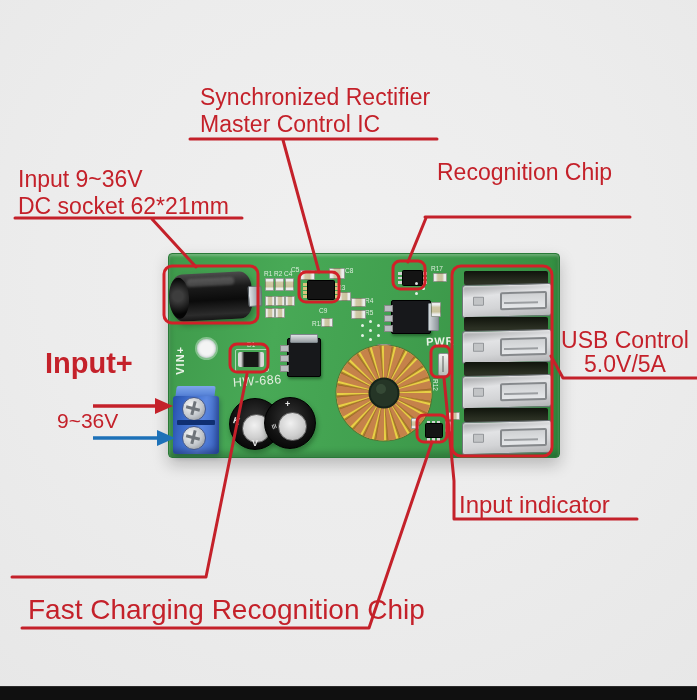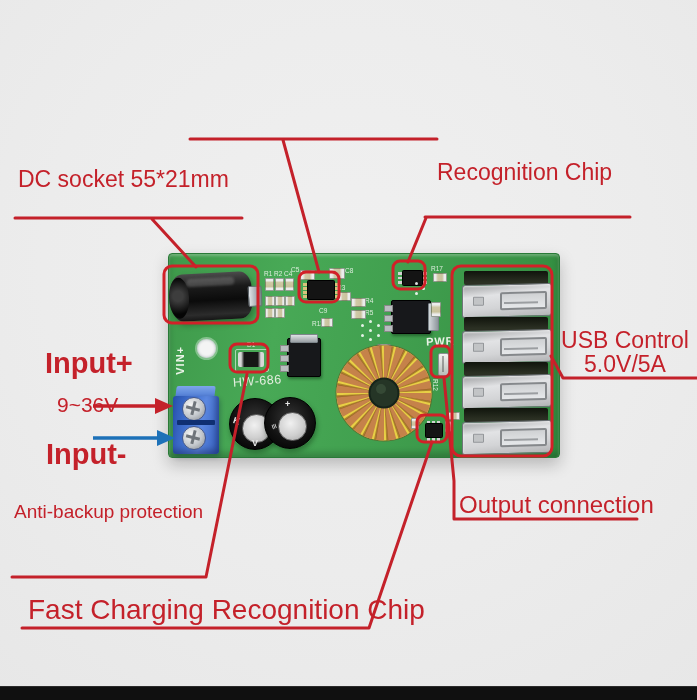--- a/index.html
+++ b/index.html
@@ -295,40 +295,43 @@
     <g>
       <line x1="93" y1="406" x2="156" y2="406" stroke="#c4212a" stroke-width="3.5"></line>
       <polygon points="155,398 173,406 155,414" fill="#c4212a"></polygon>
     </g>
     <g>
       <line x1="93" y1="438" x2="158" y2="438" stroke="#1d71b8" stroke-width="3.5"></line>
       <polygon points="157,430 175,438 157,446" fill="#1d71b8"></polygon>
     </g>
   </svg>
 
+  <div class="ann big" style="left:200px;top:84px;">
+    <span class="ln">Synchronized Rectifier</span>
+    <span class="ln">Master Control IC</span>
+  </div>
 
   <div class="ann big" style="left:18px;top:166px;">
-    <span class="ln">DC socket 55*21mm</span>
+    <span class="ln">Input 9~36V</span>
+    <span class="ln">DC socket 62*21mm</span>
   </div>
 
   <div class="ann big" style="left:437px;top:159px;">
     <span class="ln">Recognition Chip</span>
   </div>
 
   <div class="ann big" style="left:558px;top:328px;width:134px;text-align:center;line-height:24px;">
     <span class="ln">USB Control</span>
     <span class="ln">5.0V/5A</span>
   </div>
 
   <div class="ann bold-big" style="left:45px;top:348px;text-align:center;">Input+</div>
-  <div class="ann mid" style="left:57px;top:394px;">9~36V</div>
-  <div class="ann bold-big" style="left:46px;top:439px;">Input-</div>
+  <div class="ann mid" style="left:57px;top:410px;">9~36V</div>
 
   <div class="ann small" style="left:14px;top:500px;">
-    <span class="ln">Anti-backup protection</span>
   </div>
 
   <div class="ann" style="left:28px;top:594px;font-size:28px;">Fast Charging Recognition Chip</div>
 
-  <div class="ann" style="left:459px;top:491px;font-size:24px;">Output connection</div>
+  <div class="ann" style="left:459px;top:491px;font-size:24px;">Input indicator</div>
 
   <div class="bottom-bar"></div>
 </div>
 
 </body></html>

